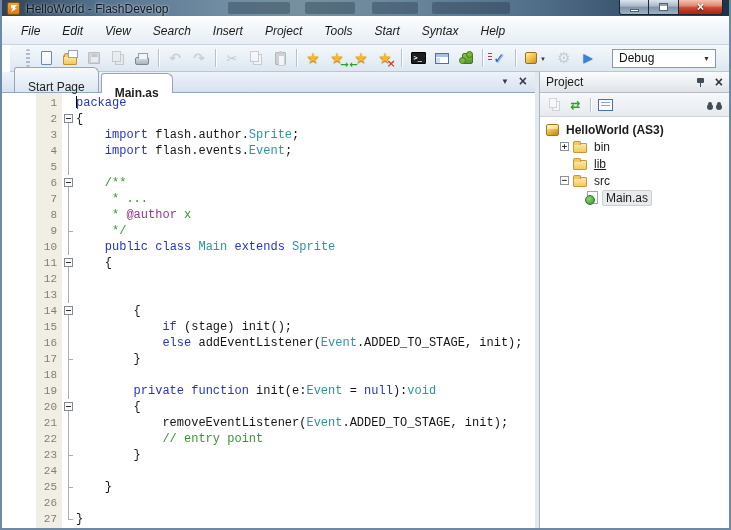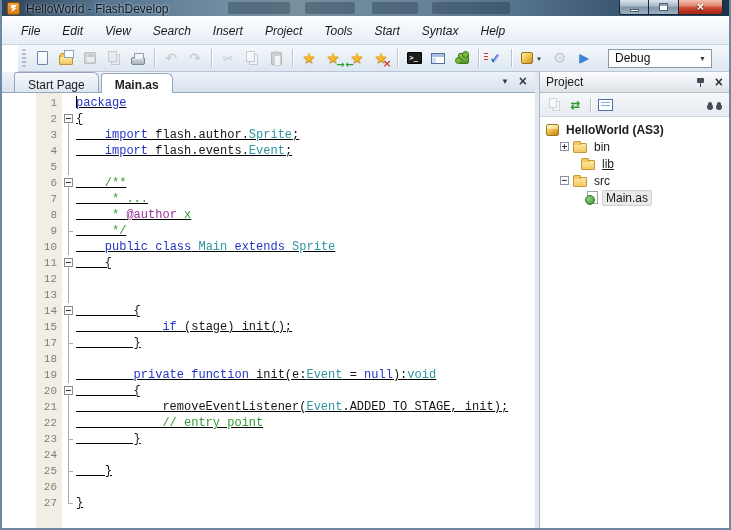--- a/index.html
+++ b/index.html
@@ -25,21 +25,21 @@
     background:linear-gradient(#f4c2b2,#e08a74 40%,#cc4a32 55%,#b02a17 90%);}
   .mingl{width:9px;height:3px;background:#fff;border:1px solid #51606e;margin-top:6px;}
   .maxgl{width:9px;height:8px;border:1px solid #51606e;background:#fff;position:relative;}
   .maxgl::before{content:"";position:absolute;top:0;left:0;right:0;height:2px;background:#8ea0b2;}
   .closegl{color:#fff;font-weight:bold;font-size:12px;line-height:12px;text-shadow:0 1px 2px #4e0d05;}
   
   .menubar{position:absolute;top:18px;left:0;right:0;height:27px;display:flex;align-items:center;padding-left:8px;
     background:linear-gradient(#fbfdfe,#e6edf5);border-bottom:1px solid #c9d4e1;}
   .menu-item{padding:4px 11px;font-size:12px;color:#1a1a1a;border-radius:2px;cursor:default;font-style:italic;}
   
-  .toolbar{position:absolute;top:45px;left:16px;right:0;height:27px;display:flex;align-items:center;padding-left:2px;
+  .toolbar{position:absolute;top:45px;left:8px;right:0;height:27px;display:flex;align-items:center;padding-left:14px;
     background:linear-gradient(#f4f8fb,#dde7f1);border-bottom:1px solid #b9c6d6;}
   .grip{width:4px;height:18px;margin:0 4px 0 2px;border-radius:2px;
     background:repeating-linear-gradient(to bottom,#aebbca 0 2px,transparent 2px 4px);}
   .tbsep{width:1px;height:18px;background:#b7c2d0;box-shadow:1px 0 0 #fff;margin:0 4px;flex:none;}
   .tbi{width:22px;height:21px;display:flex;align-items:center;justify-content:center;position:relative;margin:0 1px;flex:none;}
   .tbi i{display:flex;align-items:center;justify-content:center;position:relative;font-style:normal;}
   .tbi.disabled{opacity:.45;filter:grayscale(.9);}
   .i-new i{width:11px;height:14px;background:linear-gradient(#fff,#edf2f8);border:1px solid #6d86ab;border-radius:1px;}
   .i-open i{width:14px;height:10px;background:linear-gradient(#fceead,#f2c75e);border:1px solid #c09338;border-radius:1px;margin-top:4px;}
   .i-open i::before{content:"";position:absolute;top:-3px;left:0;width:6px;height:3px;background:#f2c75e;border:1px solid #c09338;border-bottom:none;border-radius:2px 2px 0 0;}
@@ -83,41 +83,41 @@
   .combo{margin-left:12px;width:104px;height:19px;background:#fff;border:1px solid #8a98ab;display:flex;align-items:center;padding-left:6px;font-size:12px;color:#111;}
   .combo .arr{margin-left:auto;padding-right:5px;font-size:7px;color:#333;}
   
   .content{position:absolute;top:72px;left:0;right:0;bottom:0;display:flex;}
   .leftcol{width:533px;display:flex;flex-direction:column;}
   .splitter{width:4px;background:#e3e9f0;}
   .rightcol{width:190px;display:flex;flex-direction:column;background:#fff;border-left:1px solid #aab4c2;}
   
   .tabstrip{height:21px;background:linear-gradient(#eef3f9,#d8e1ee);border-bottom:1px solid #94a6bc;
     display:flex;align-items:flex-end;padding-left:12px;position:relative;flex:none;}
-  .tab{height:20px;display:flex;align-items:flex-end;padding:0 13px;font-size:12px;color:#222;margin-right:2px;
+  .tab{height:20px;display:flex;align-items:flex-start;padding:12px 13px;font-size:12px;color:#222;margin-right:2px;
     border:1px solid #95a5bb;border-bottom:none;border-radius:3px 6px 0 0;
     background:linear-gradient(#f6f9fc,#dde6f1);position:relative;}
   .tab.active{background:#fff;font-weight:bold;z-index:2;margin-bottom:-1px;padding-bottom:1px;}
   .tabctrl{position:absolute;right:8px;top:3px;display:flex;align-items:center;gap:10px;color:#343c46;}
   .tabctrl .dd{font-size:8px;}
   .tabctrl .cl{font-size:14px;font-weight:bold;line-height:12px;}
   
   .editor{flex:1;overflow:hidden;padding-top:2px;
     background:linear-gradient(90deg,#fff 0 34px,#f1eee5 34px 60px,#fff 60px);}
   .row{display:flex;height:16px;line-height:16px;}
   .bm{width:34px;flex:none;}
   .ln{width:26px;flex:none;text-align:right;padding-right:5px;color:#837f70;font:11px/16px "Liberation Mono",monospace;}
   .fold{width:14px;flex:none;position:relative;}
   .f-line::before,.f-tee::before{content:"";position:absolute;left:6px;top:0;bottom:0;width:1px;background:#a8aeb5;}
   .f-end::before{content:"";position:absolute;left:6px;top:0;height:8px;width:1px;background:#a8aeb5;}
   .f-tee::after,.f-end::after{content:"";position:absolute;left:6px;top:8px;width:5px;height:1px;background:#a8aeb5;}
   .f-box::before{content:"";position:absolute;left:6px;top:12px;bottom:0;width:1px;background:#a8aeb5;}
   .fb{position:absolute;left:2px;top:3px;width:9px;height:9px;background:#fcfcfc;border:1px solid #838b94;}
   .fb::before{content:"";position:absolute;left:1px;top:3px;width:5px;height:1px;background:#333;}
-  .codeln{margin:0;font:12px/16px "Liberation Mono",monospace;white-space:pre;text-decoration:underline;}
+  .codeln{margin:0;font:12px/16px "Liberation Mono",monospace;white-space:pre;}
   .s-k{color:#2433c8;} .s-t{color:#2a96a0;} .s-c{color:#339933;} .s-d{color:#993399;} .s-p{color:#151515;}
   .caret{display:inline-block;width:1px;height:12px;background:#000;vertical-align:-2px;margin-right:-1px;}
   
   .phead{height:21px;display:flex;align-items:center;background:linear-gradient(#fbfcfd,#dfe3e9);
     border-bottom:1px solid #b6bdc7;padding:0 6px;font-size:12px;color:#1a1a1a;flex:none;}
   .phead .ptitle{flex:1;}
   .pin{position:relative;width:12px;height:13px;margin-right:8px;}
   .pin::before{content:"";position:absolute;left:2px;top:2px;width:7px;height:5px;background:#434d58;border-radius:1px;}
   .pin::after{content:"";position:absolute;left:5px;top:7px;width:1px;height:4px;background:#434d58;}
   .pclose{font-size:14px;font-weight:bold;color:#2e343c;line-height:12px;}
@@ -384,20 +384,26 @@
             <pre class="codeln"><span class="s-p">        {</span></pre>
           </div>
           <div class="row">
             <span class="bm"></span>
             <span class="ln">15</span>
             <span class="fold f-line"></span>
             <pre class="codeln"><span class="s-p">            </span><span class="s-k">if</span><span class="s-p"> (stage) init();</span></pre>
           </div>
           <div class="row">
             <span class="bm"></span>
+            <span class="ln">16</span>
+            <span class="fold f-line"></span>
+            <pre class="codeln"><span class="s-p">            </span><span class="s-k">else</span><span class="s-p"> addEventListener(</span><span class="s-t">Event</span><span class="s-p">.ADDED_TO_STAGE, init);</span></pre>
+          </div>
+          <div class="row">
+            <span class="bm"></span>
             <span class="ln">17</span>
             <span class="fold f-tee"></span>
             <pre class="codeln"><span class="s-p">        }</span></pre>
           </div>
           <div class="row">
             <span class="bm"></span>
             <span class="ln">18</span>
             <span class="fold f-line"></span>
             <pre class="codeln"></pre>
           </div>
@@ -486,21 +492,21 @@
       <div class="ptree">
           <div class="trow" style="padding-left: 6px;">
             <span class="tic ic-cube"></span>
             <span class="tlabel b">HelloWorld (AS3)</span>
           </div>
           <div class="trow" style="padding-left: 20px;">
             <span class="exp">+</span>
             <span class="tic ic-folder"></span>
             <span class="tlabel">bin</span>
           </div>
-          <div class="trow" style="padding-left: 28px; text-decoration: underline;">
+          <div class="trow" style="padding-left: 20px; text-decoration: underline;">
             <span class="exp hid"></span>
             <span class="tic ic-folder"></span>
             <span class="tlabel">lib</span>
           </div>
           <div class="trow" style="padding-left: 20px;">
             <span class="exp">−</span>
             <span class="tic ic-folder"></span>
             <span class="tlabel">src</span>
           </div>
           <div class="trow" style="padding-left: 34px;">

